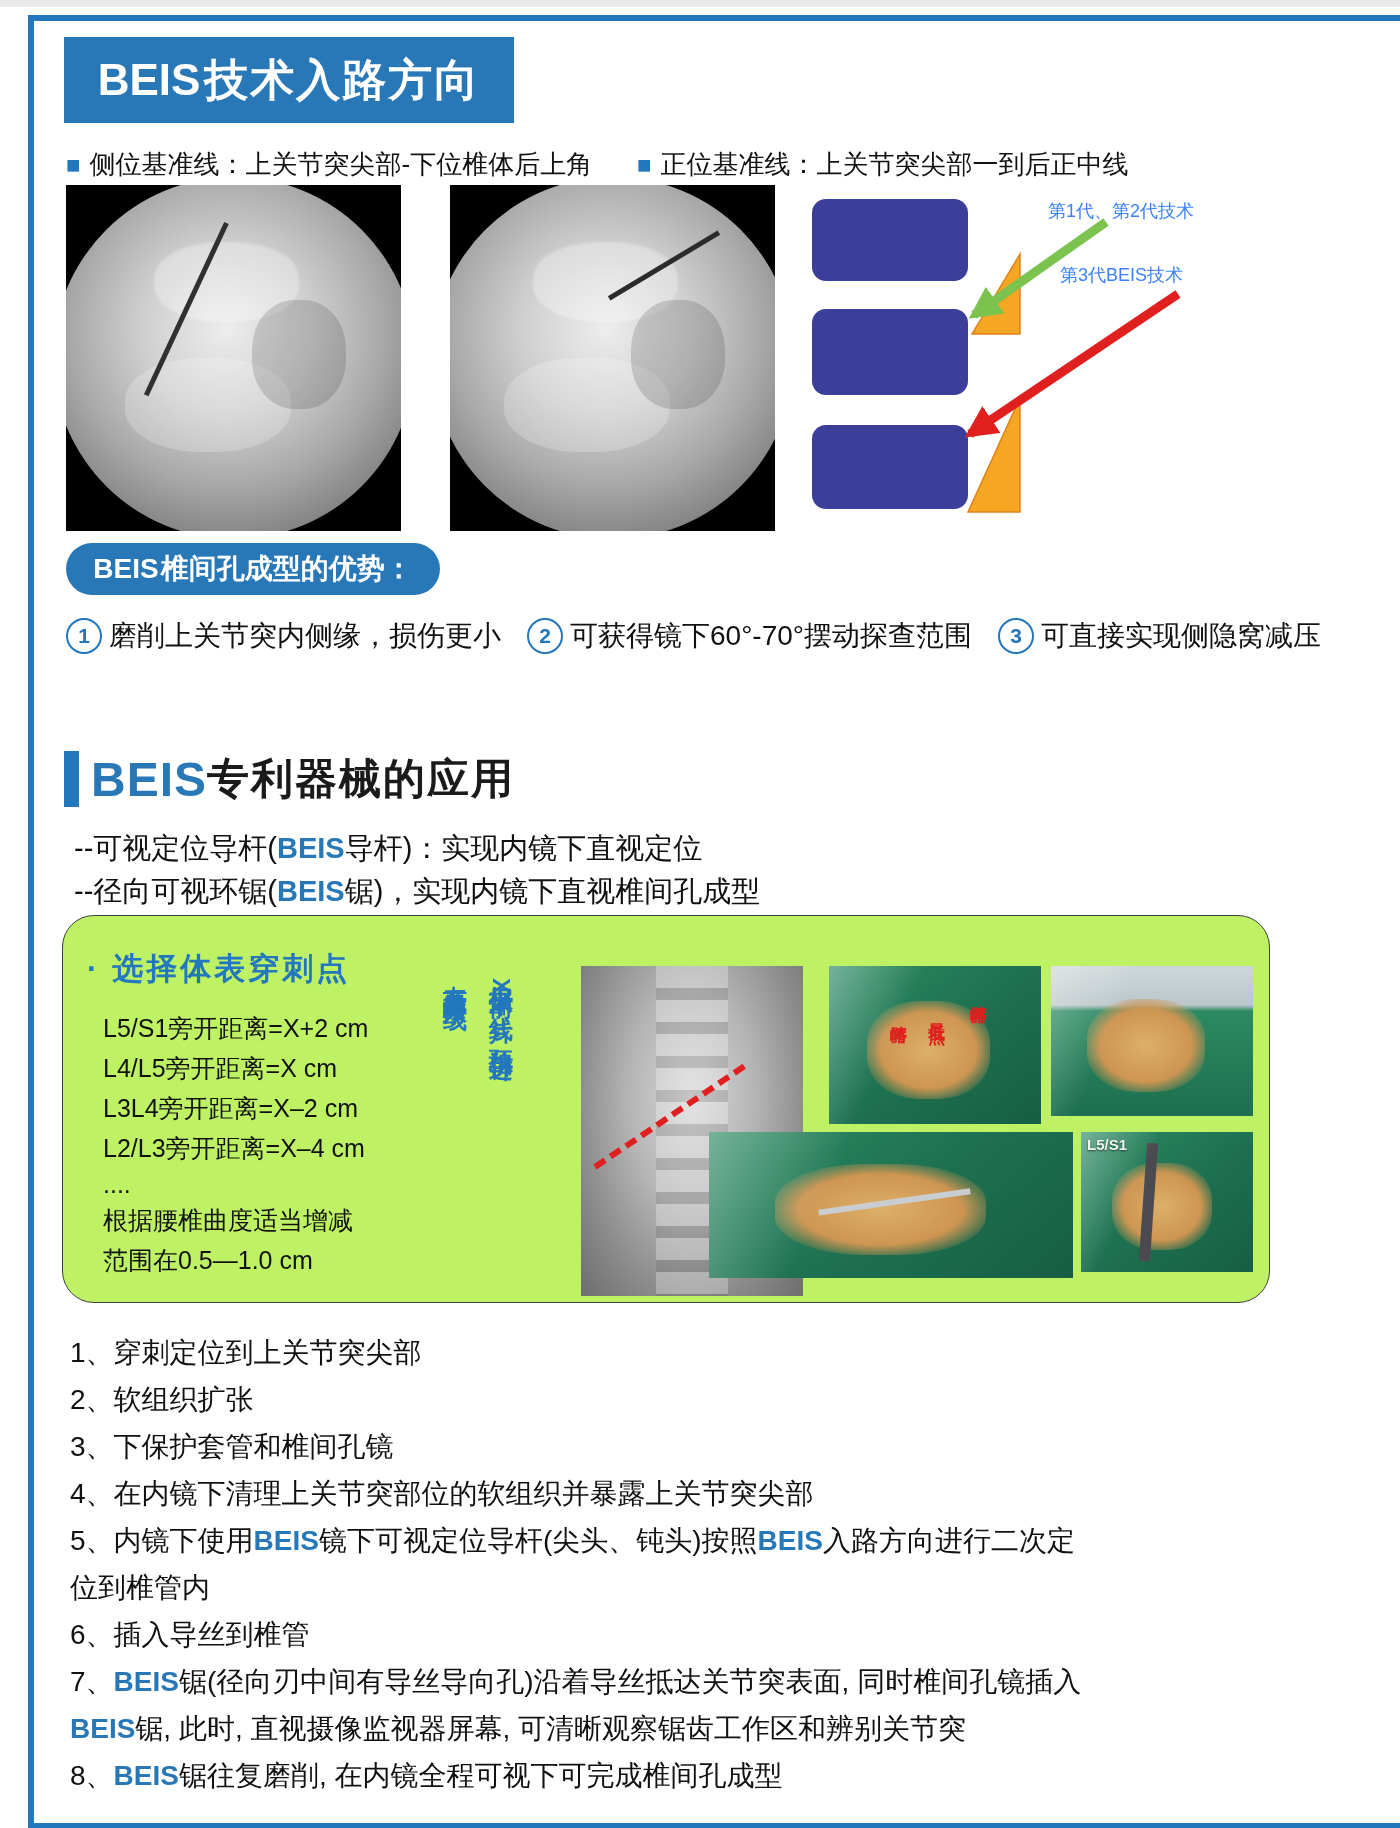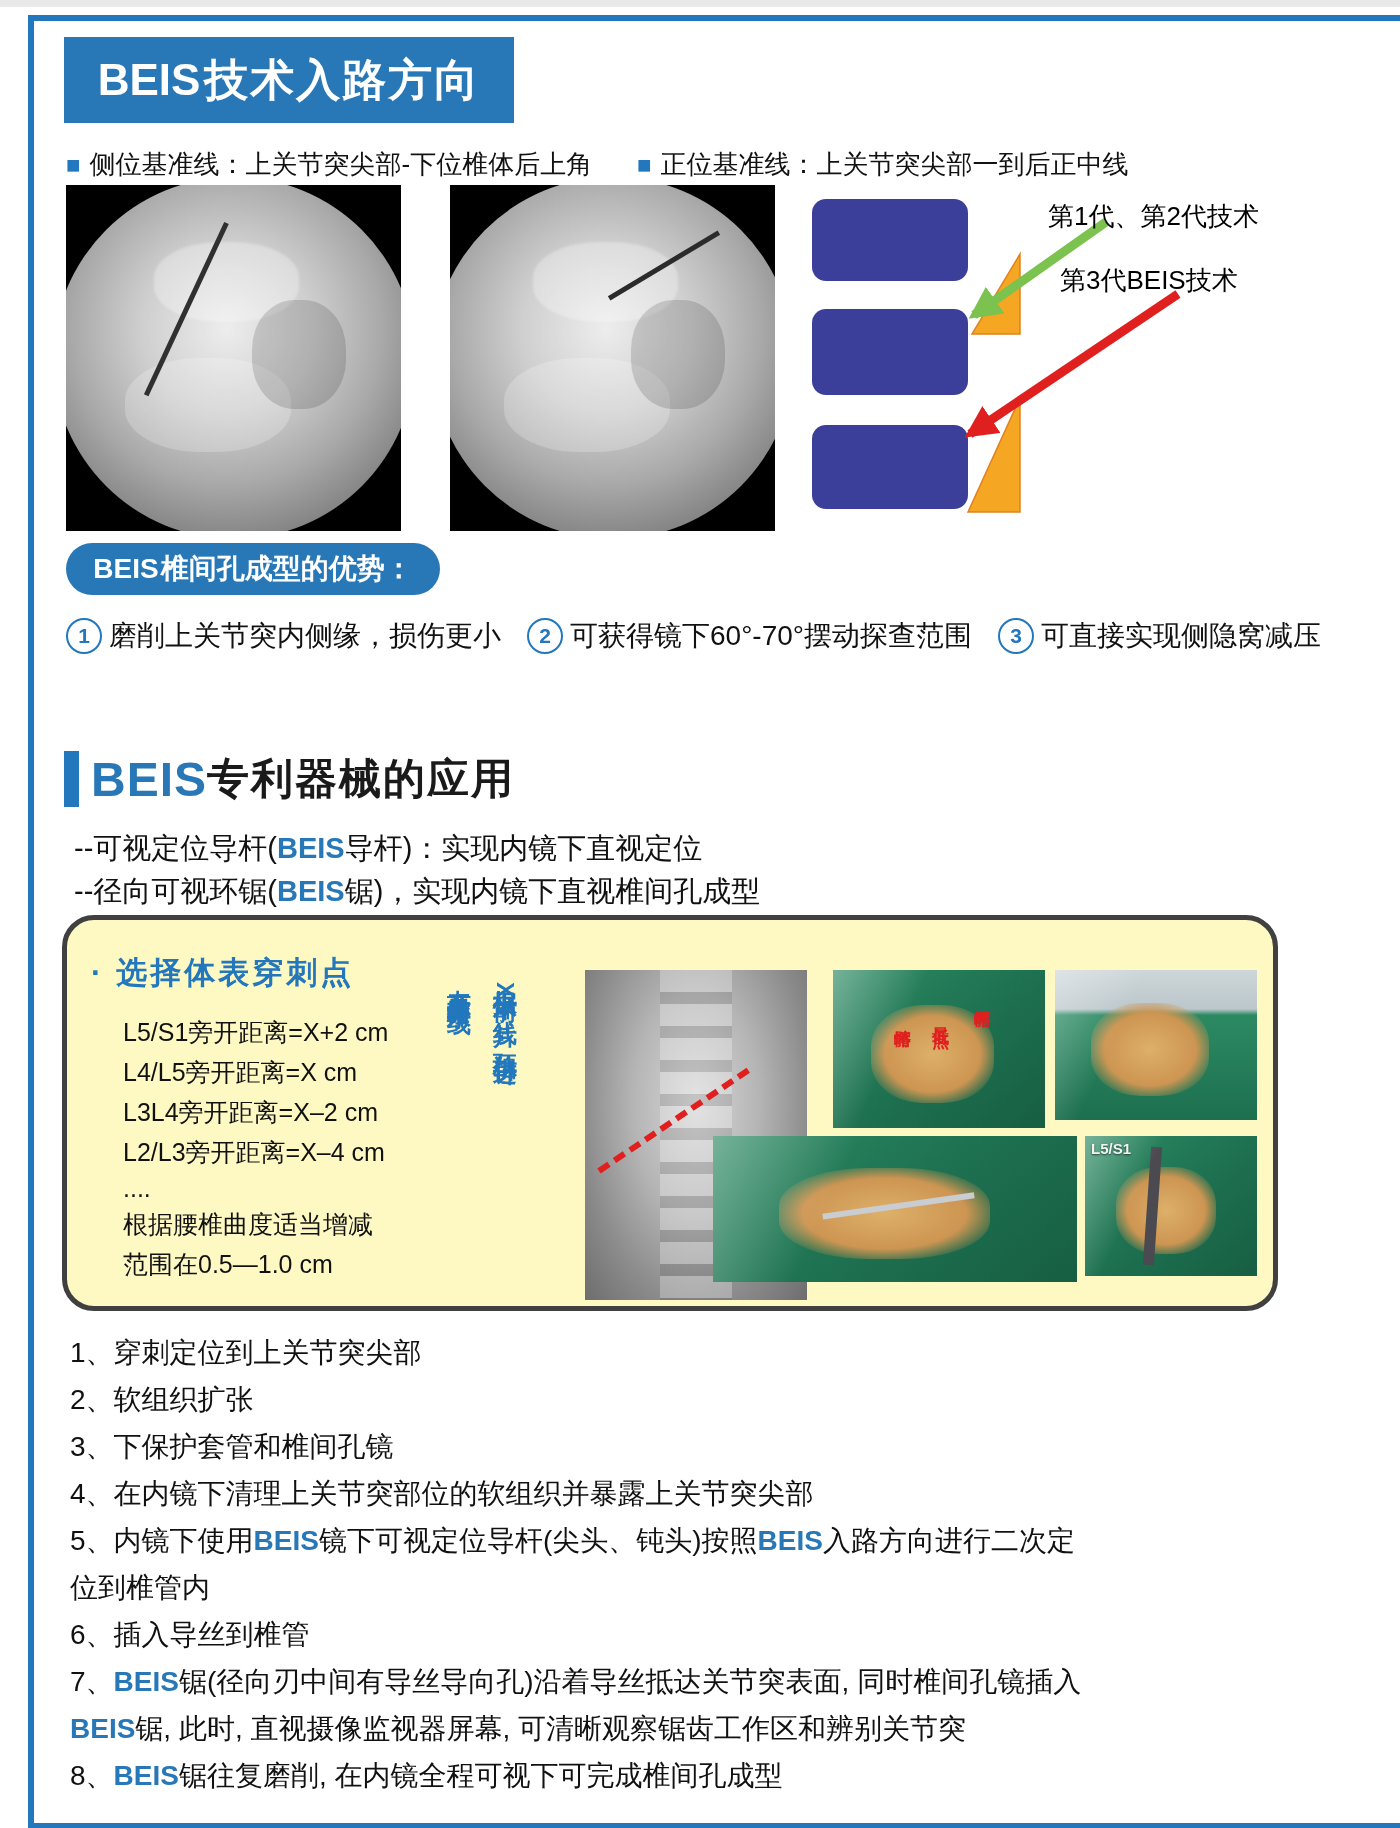--- a/index.html
+++ b/index.html
@@ -37,21 +37,21 @@
     background:radial-gradient(circle at 48% 42%, #ededed 0%, #cfcfcf 30%, #a9a9a9 55%, #7e7e7e 78%, #4f4f4f 96%);
   }
   .xray .blob1{position:absolute;left:28%;top:18%;width:40%;height:22%;border-radius:45%;background:rgba(255,255,255,.30);filter:blur(1px);}
   .xray .blob2{position:absolute;left:20%;top:50%;width:46%;height:26%;border-radius:45%;background:rgba(255,255,255,.22);}
   .xray .blob3{position:absolute;left:55%;top:34%;width:26%;height:30%;border-radius:45%;background:rgba(0,0,0,.14);}
   #xray1 .needle{position:absolute;left:158px;top:38px;width:5px;height:190px;background:#303030;transform:rotate(25deg);transform-origin:top center;}
   #xray2 .needle{position:absolute;left:150px;top:78px;width:128px;height:5px;background:#2b2b2b;transform:rotate(-31deg);}
 
   
   .diagram-svg{position:absolute;left:810px;top:160px;width:440px;height:350px;}
-  .diagram-label{position:absolute;font-size:26px;color:#000000;white-space:nowrap;}
+  .diagram-label{position:absolute;font-size:18px;color:#3b82f6;white-space:nowrap;}
   #diag-label-0{left:1048px;top:192px;}
   #diag-label-1{left:1060px;top:256px;}
 
   
   .pill{
     position:absolute;left:66px;top:536px;width:374px;height:52px;background:#2878b8;border-radius:27px;
     display:flex;align-items:center;justify-content:center;color:#fff;font-size:28px;font-weight:bold;
   }
   .pill .beis-logo{margin-right:2px;}
   .adv-row{position:absolute;left:66px;top:610px;width:1300px;font-size:28px;display:flex;align-items:center;gap:26px;color:#111;}
@@ -67,25 +67,25 @@
   .sec2 .beis-logo{color:#2878b8;font-size:48px;font-weight:bold;letter-spacing:1px;}
   .sec2 .rest{color:#1a1a1a;font-size:42px;font-weight:bold;letter-spacing:2px;}
 
   .dash-lines{position:absolute;left:74px;top:820px;font-size:29px;color:#111;}
   .dash-line{line-height:43px;}
   .beis-inline{color:#2878b8;font-weight:bold;}
 
   
   .pbox{
     position:absolute;left:62px;top:908px;width:1206px;height:386px;
-    border:5px solid #404040;border-radius:32px;background:#fef9c3;
+    border:1px solid #404040;border-radius:32px;background:#bef264;
   }
   .pbox-title{position:absolute;left:24px;top:32px;color:#2277bd;font-size:31px;font-weight:bold;letter-spacing:3px;}
   .pbox-title .dot{margin-right:12px;font-weight:bold;}
-  .rules{position:absolute;left:56px;top:92px;font-size:25px;color:#111;}
+  .rules{position:absolute;left:40px;top:92px;font-size:25px;color:#111;}
   .rule-line{line-height:40px;}
   .rule-line.small{line-height:32px;}
   .vnote{
     position:absolute;left:362px;top:50px;height:334px;
     writing-mode:vertical-rl;color:#2277bd;font-weight:bold;font-size:24px;letter-spacing:3px;
   }
   .vnote div{margin-left:14px;}
 
   .xray-ap{
     position:absolute;left:518px;top:50px;width:222px;height:330px;overflow:hidden;

